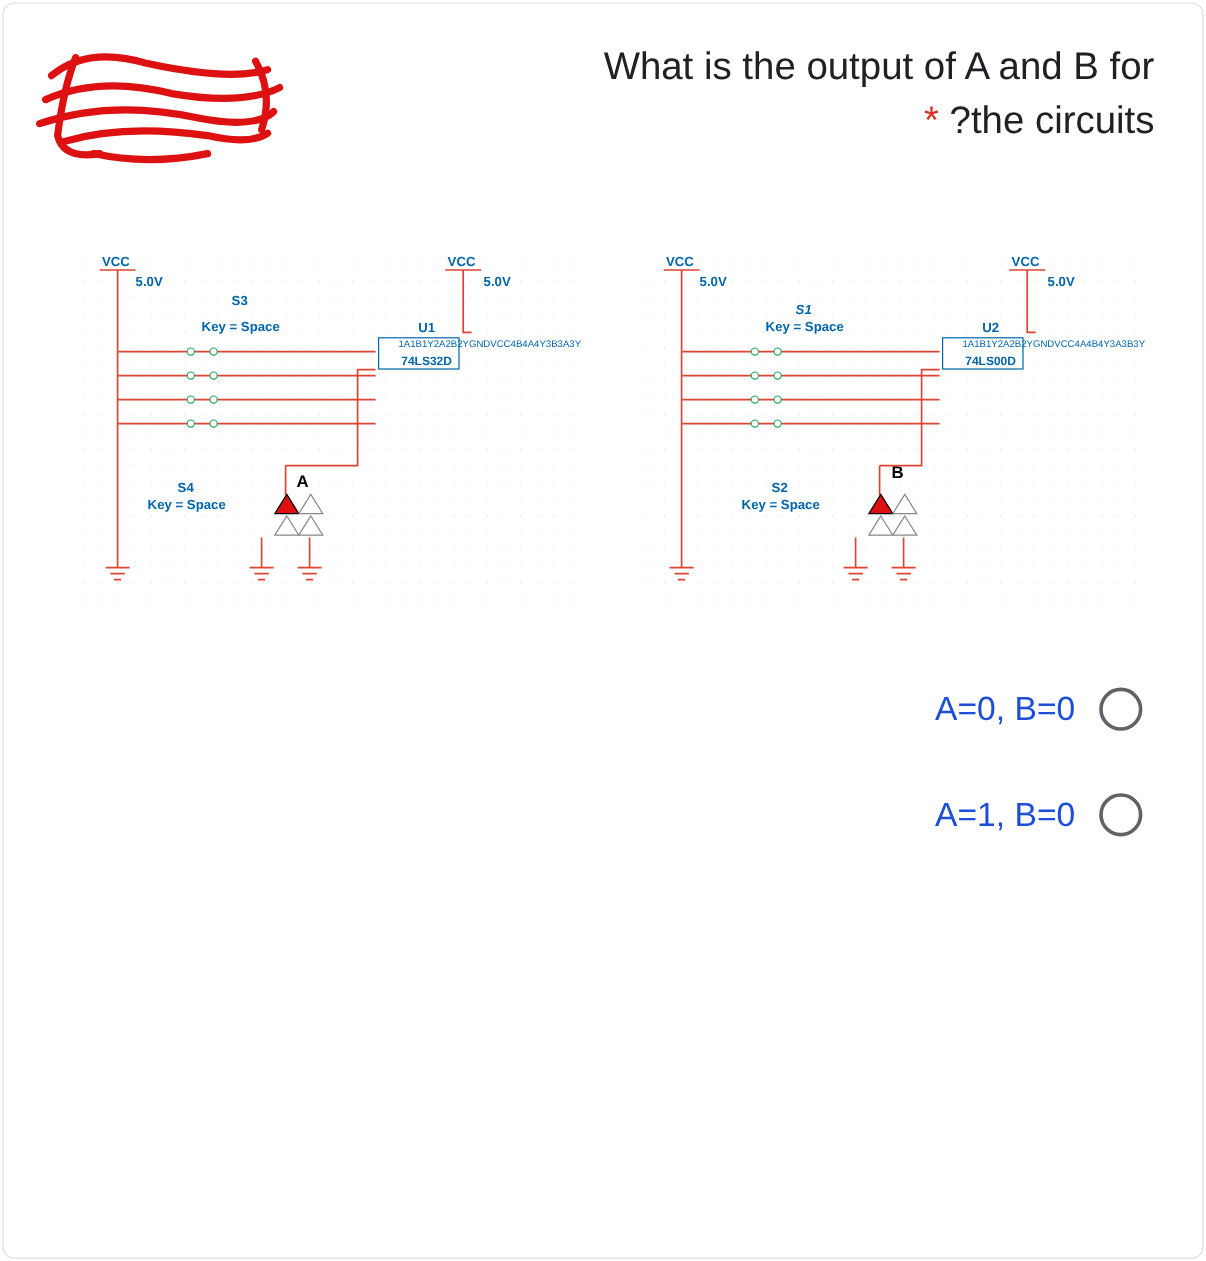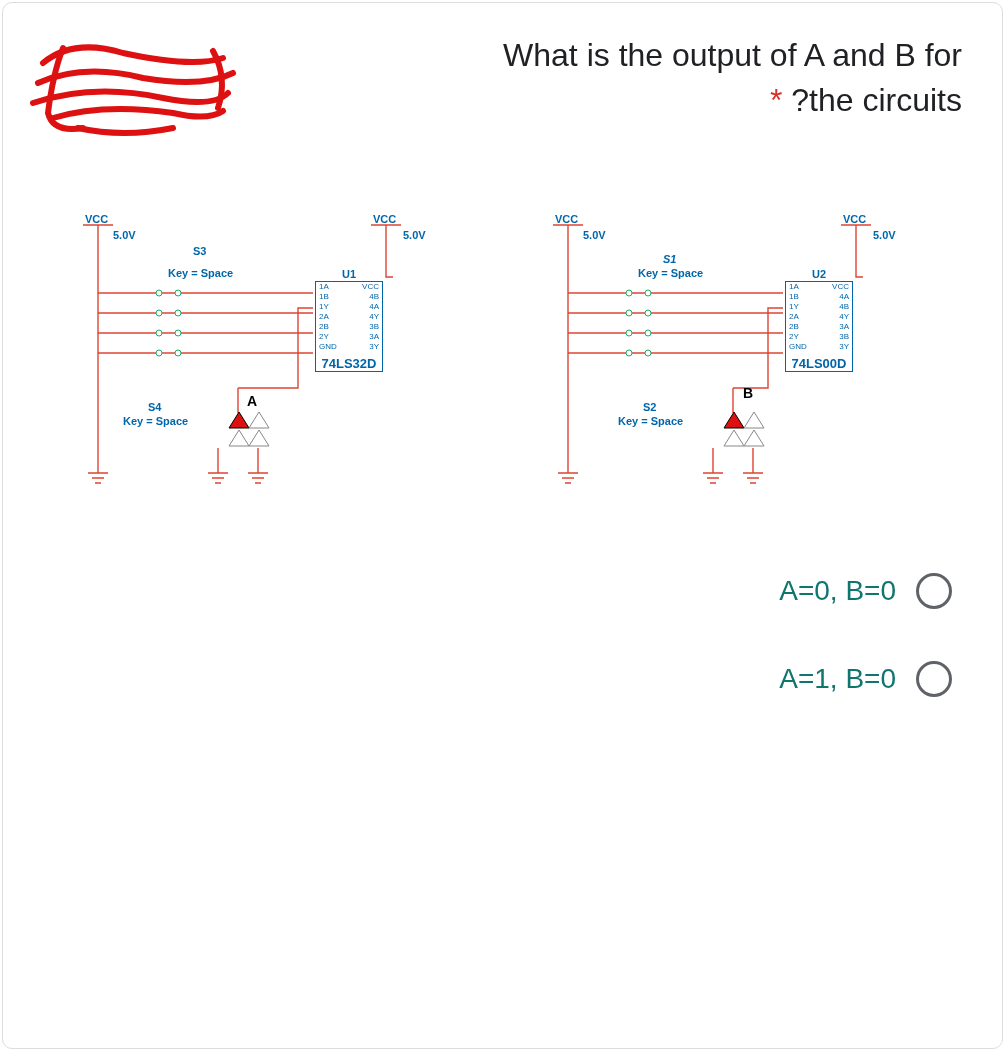--- a/index.html
+++ b/index.html
@@ -60,44 +60,45 @@
   .wire { stroke: #d43; stroke-width: 1.4; fill: none; }
   .node { fill: #fff; stroke: #2a6; stroke-width: 1; }
   .chip {
     position: absolute;
     background: #fff;
     border: 1.4px solid #06a;
     width: 68px;
     font-size: 8px;
     color: #06a;
     z-index: 2;
+    padding-left: 13px;
   }
   .chip-title { text-align: center; font-weight: bold; margin-top: -14px; color: #06a; font-size: 11px; }
-  .chip-foot { text-align: center; font-weight: bold; margin-top: 2px; color: #06a; font-size: 13px; }
+  .chip-foot { text-align: center; font-weight: bold; margin-top: 2px; color: #06a; font-size: 10px; }
   .chip-pins { display: flex; justify-content: space-between; padding: 2px 3px; }
-  .chip-col { display: flex; flex-direction: column; line-height: 10px; }
+  .chip-col { display: flex; flex-direction: row; line-height: 10px; }
   .chip-col.r { text-align: right; }
   .lbl { position: absolute; font-size: 11px; color: #06a; font-weight: bold; z-index: 3; white-space: nowrap; }
   .lbl.black { color: #000; }
   .probe { position: absolute; z-index: 3; }
   .probe svg { width: 28px; height: 44px; }
   .options {
     margin-top: 40px;
     padding-right: 50px;
     display: flex;
     flex-direction: column;
     align-items: flex-end;
     gap: 52px;
   }
   .opt {
     display: flex;
     align-items: center;
     gap: 20px;
     font-size: 28px;
-    color: #0f766e;
+    color: #1d4ed8;
     cursor: pointer;
   }
   .radio {
     width: 36px; height: 36px;
     border: 3px solid #5f6368;
     border-radius: 50%;
     flex-shrink: 0;
   }
 </style>
 </head>

